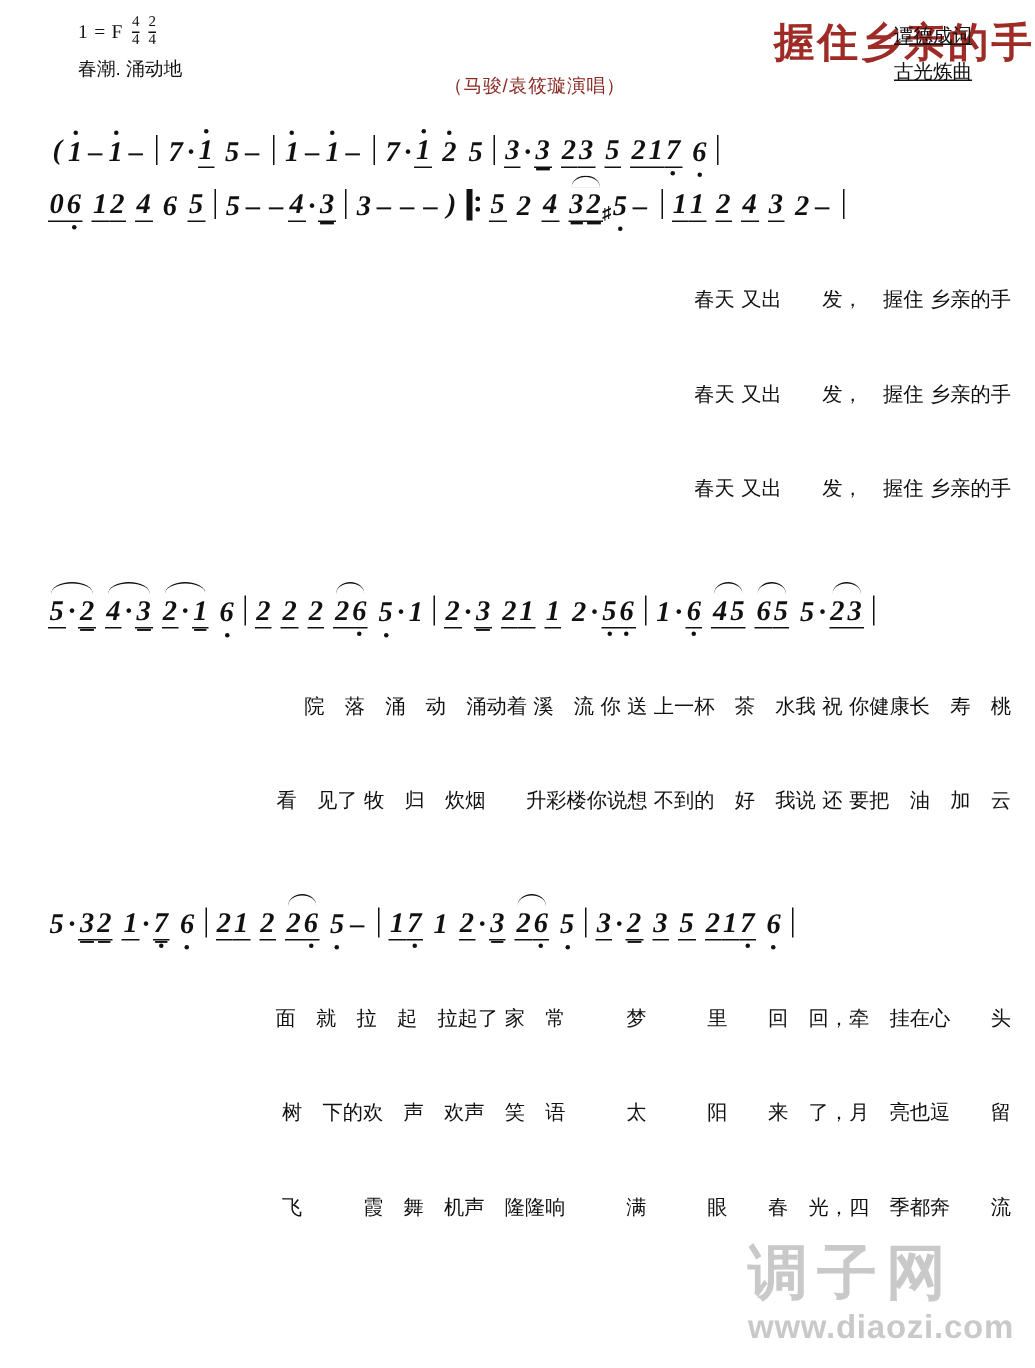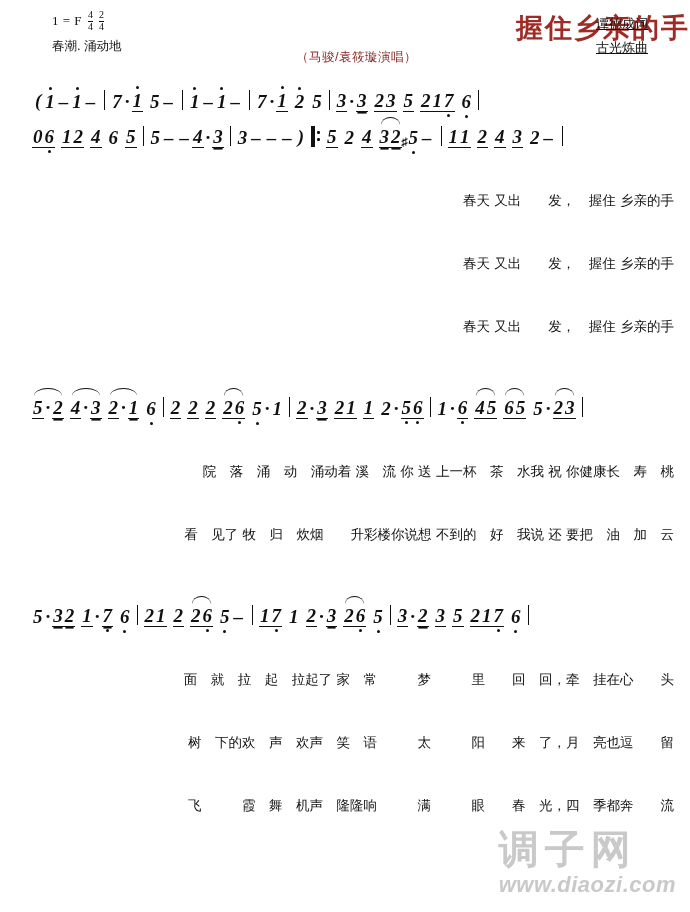--- a/index.html
+++ b/index.html
@@ -220,21 +220,20 @@
     letter-spacing: 6px;
     font-family: "DejaVu Sans", sans-serif;
     line-height: 1.05;
   }
   .wm-url {
     font-size: 22px;
     font-weight: bold;
     letter-spacing: 0.5px;
     font-family: "Liberation Sans", sans-serif;
     margin-top: 2px;
-    font-style: italic;
   }
 </style>
 </head>
 <body>
 
 <div class="header">
 
   <div class="key-block">
     <div class="key-line">
       <span class="key-text">1 = F</span>

